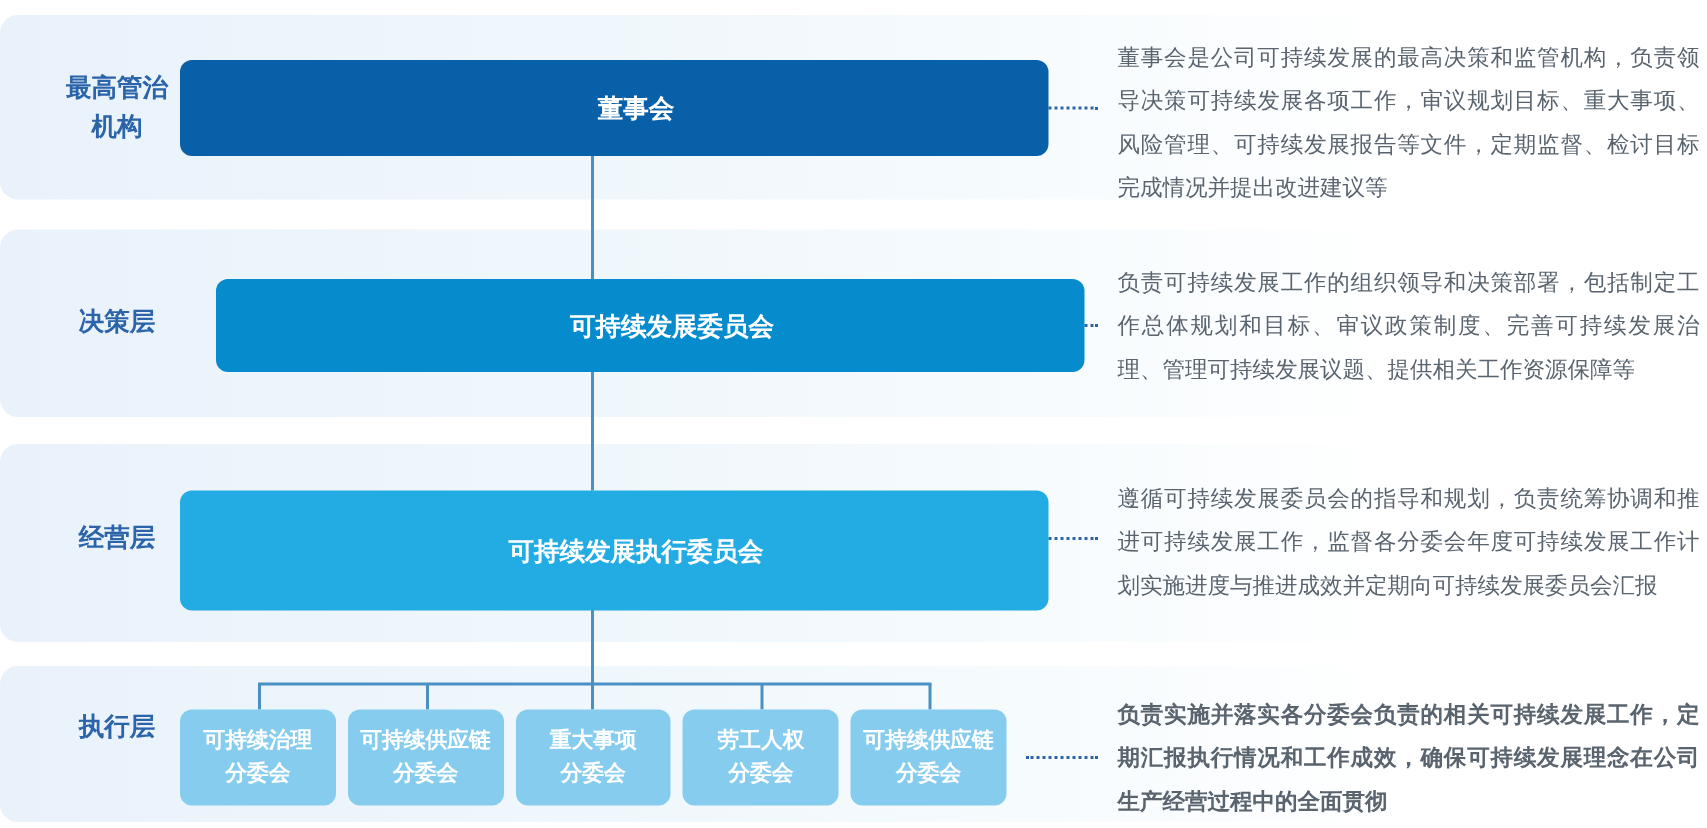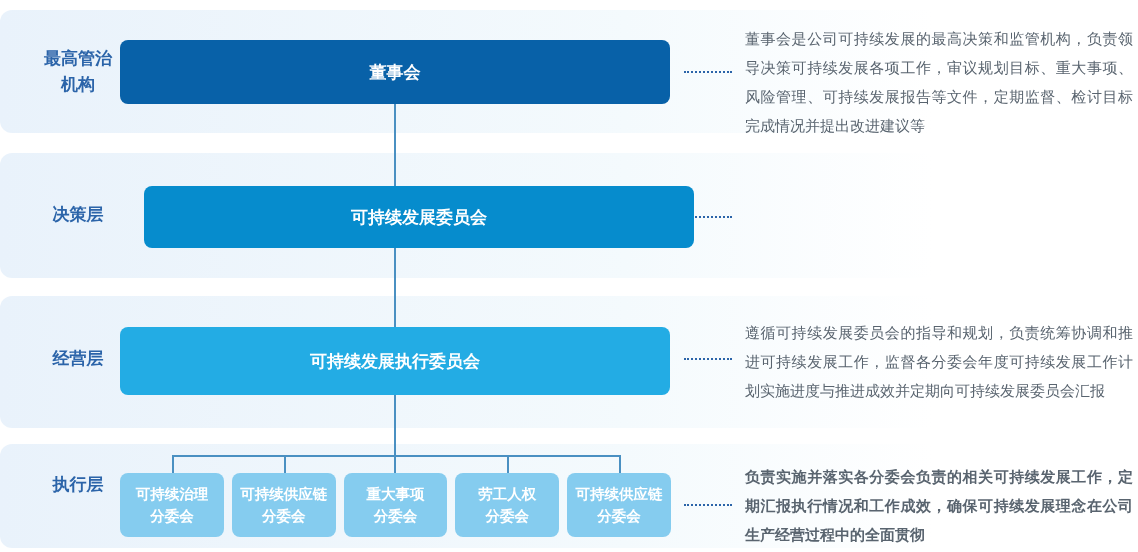--- a/index.html
+++ b/index.html
@@ -22,24 +22,24 @@
   .tier3{top:346px;}
   .tier4{top:472px;}
 
   
   .line{position:absolute;background:var(--line,#4a90c2);}
   .v{width:2px;}
   .h{height:2px;}
 
   
   .box{position:absolute;left:120px;width:550px;display:flex;align-items:center;justify-content:center;
-       color:#ffffff;font-weight:bold;border-radius:8px;font-size:17px;z-index:3;}
+       color:#ffffff;font-weight:bold;border-radius:8px;font-size:17px;z-index:3;padding-left:29px;}
   .box1{top:40px;height:64px;background:var(--box1,#0861a8);}
   .box2{top:186px;height:62px;background:var(--box2,#068ccd);margin-left:24px;}
-  .box3{top:327px;height:68px;background:var(--box3,#23ace4);}
+  .box3{top:327px;height:80px;background:var(--box3,#23ace4);}
 
   .subrow{position:absolute;left:120px;top:473px;width:551px;height:64px;display:flex;gap:8px;z-index:3;}
   .subbox{flex:1;background:var(--box4,#85ccef);border-radius:8px;color:#ffffff;font-weight:bold;
           font-size:14.5px;line-height:22px;display:flex;flex-direction:column;align-items:center;justify-content:center;text-align:left;}
 
   
   .leader{position:absolute;left:684px;width:48px;height:0;border-top:2px dotted var(--label,#2b64a9);}
   .leader1{top:71px;}
   .leader2{top:216px;}
   .leader3{top:358px;}
@@ -107,16 +107,17 @@
       <span>分委会</span>
     </div>
   </div>
 
   <div class="leader leader1"></div>
   <div class="leader leader2"></div>
   <div class="leader leader3"></div>
   <div class="leader leader4"></div>
 
   <div class="desc desc1">董事会是公司可持续发展的最高决策和监管机构，负责领导决策可持续发展各项工作，审议规划目标、重大事项、风险管理、可持续发展报告等文件，定期监督、检讨目标完成情况并提出改进建议等</div>
+  <div class="desc desc2">负责可持续发展工作的组织领导和决策部署，包括制定工作总体规划和目标、审议政策制度、完善可持续发展治理、管理可持续发展议题、提供相关工作资源保障等</div>
   <div class="desc desc3">遵循可持续发展委员会的指导和规划，负责统筹协调和推进可持续发展工作，监督各分委会年度可持续发展工作计划实施进度与推进成效并定期向可持续发展委员会汇报</div>
   <div class="desc desc4">负责实施并落实各分委会负责的相关可持续发展工作，定期汇报执行情况和工作成效，确保可持续发展理念在公司生产经营过程中的全面贯彻</div>
 
 </div>
 
 </body></html>

